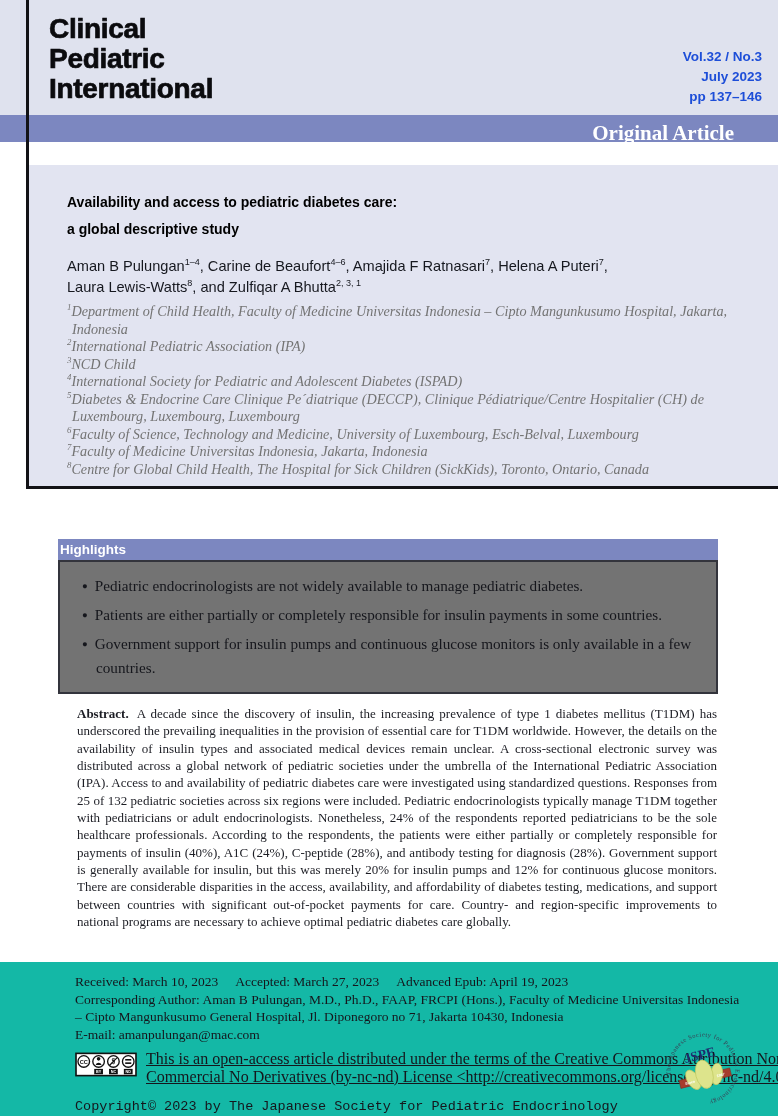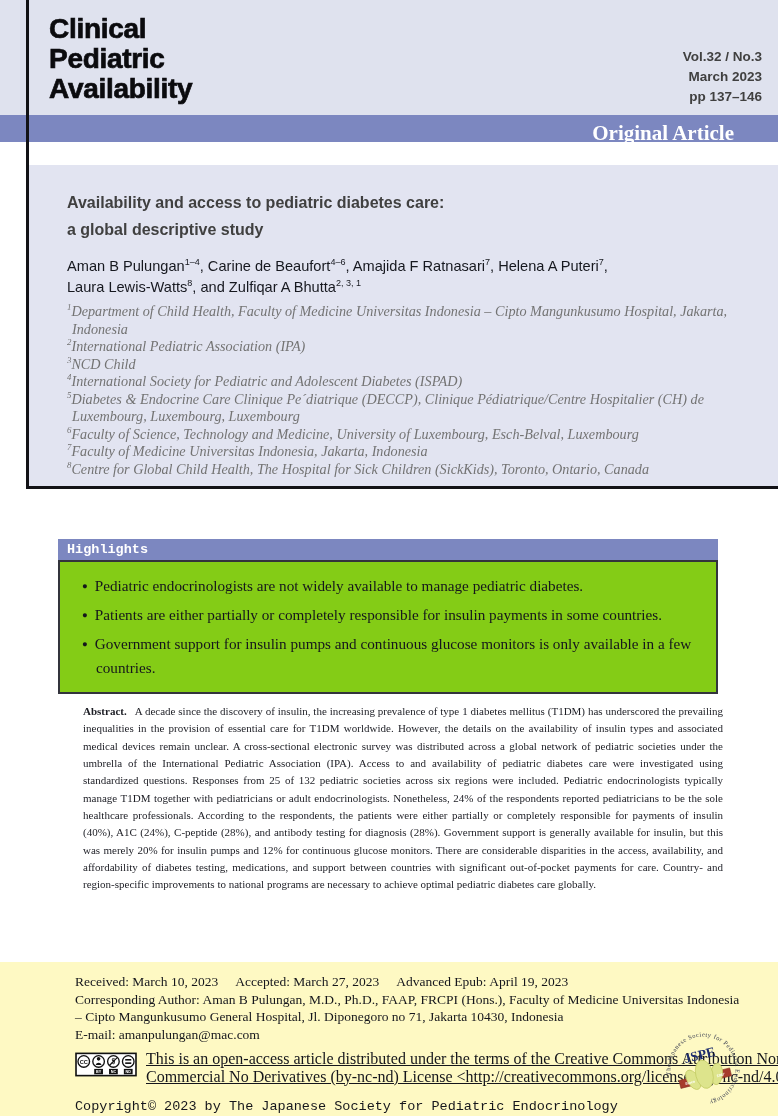--- a/index.html
+++ b/index.html
@@ -16,21 +16,21 @@
   }
   .journal-title {
     position:absolute; left:49px; top:14px;
     font-family:"Liberation Sans", sans-serif; font-weight:bold;
     font-size:28px; line-height:30px; color:#0b0b0e;
     -webkit-text-stroke:0.7px #0b0b0e; letter-spacing:-0.3px;
   }
   .issue-info {
     position:absolute; right:44px; top:47px; text-align:right;
     font-family:"Liberation Sans", sans-serif; font-weight:bold;
-    font-size:13.5px; line-height:20px; color:#404040;
+    font-size:13.5px; line-height:20px; color:#1d4ed8;
   }
   .type-band {
     position:absolute; left:0; top:115px; width:778px; height:27px;
     background:#7c87c0; text-align:right;
   }
   .type-band span {
     display:inline-block; margin-right:44px; line-height:36px;
     font-family:"Liberation Serif", serif; font-weight:bold;
     font-size:21px; color:#ffffff;
   }
@@ -39,85 +39,85 @@
     background:#121216; z-index:4;
   }
   
   .title-block {
     position:absolute; left:26px; top:165px; width:752px; height:324px;
     background:#e2e4f1; border-bottom:3px solid #121216;
     box-sizing:border-box; padding:24px 26px 0 41px; overflow:hidden;
   }
   .article-title div {
     font-family:"Liberation Sans", sans-serif; font-weight:bold;
-    font-size:16px; line-height:27px; color:#404040; white-space:nowrap;
+    font-size:14px; line-height:27px; color:#000000; white-space:nowrap;
   }
   .authors { margin-top:13px; font-family:"Liberation Sans", sans-serif;
     font-size:14.6px; line-height:21px; color:#16181f; }
   .authors div { white-space:nowrap; }
   sup { font-size:0.62em; line-height:0; vertical-align:super; }
   .affiliations {
     margin-top:5px; font-style:italic; font-size:14.2px;
     line-height:17.5px; color:#737373;
   }
   .affiliation-item { padding-left:5px; text-indent:-5px; }
   
   .highlights { position:absolute; left:58px; top:539px; width:660px; }
   .highlights-bar {
     height:21px; line-height:21px; background:#7c87c0; color:#ffffff;
-    font-family:Liberation Mono, monospace; font-weight:bold;
-    font-size:13.5px; padding-left:9px;
+    font-family:Liberation Sans, sans-serif; font-weight:bold;
+    font-size:13.5px; padding-left:2px;
   }
   .highlights-box {
-    background:#84cc16; border:2px solid #33343c;
+    background:#737373; border:2px solid #33343c;
     padding:13px 22px 9px 22px;
   }
   .highlights-box ul { margin:0; padding:0; list-style:none; }
   .highlights-box li {
     font-size:15.2px; line-height:21px; margin-bottom:5px;
     padding-left:14px; text-indent:-14px; color:#15161c;
   }
   .highlights-box li::before { content:"●"; font-size:9.5px; position:relative; top:-2px; margin-right:7px; }
   
   .abstract {
-    position:absolute; left:83px; top:692px; width:640px;
-    font-size:11px; line-height:17.35px; text-align:justify;
+    position:absolute; left:77px; top:692px; width:640px;
+    font-size:13px; line-height:17.35px; text-align:justify;
   }
   .abstract .lbl { font-weight:bold; margin-right:8px; }
   .keywords { position:absolute; left:77px; top:936px; width:640px; font-size:14.3px; }
   .keywords .lbl { font-weight:bold; margin-right:5px; }
   
   .footer {
     position:absolute; left:0; top:962px; width:778px; height:154px;
-    background:#fef9c3; box-sizing:border-box; padding:11px 0 0 75px;
+    background:#14b8a6; box-sizing:border-box; padding:11px 0 0 75px;
     font-size:13.5px; line-height:17.6px; color:#15161c;
   }
   .received-row span { margin-right:17px; }
   .corr div, .email-line { white-space:nowrap; }
   .license-row { display:flex; margin-top:7px; }
   .cc-badge { width:62px; height:25px; margin-right:9px; margin-top:2px; flex:0 0 auto; }
   .license-text { font-size:16px; line-height:17.2px;text-decoration:underline; }
   .license-text div { white-space:nowrap; }
   .copyright { margin-top:13px;font-family:Liberation Mono, monospace; }
   .jspe-logo { position:absolute; left:658px; top:1024px; width:90px; height:90px; }
 </style>
 </head>
 <body>
 
 <div class="page">
 
   <div class="header-band">
     <div class="journal-title">
       <div>Clinical</div>
       <div>Pediatric</div>
-      <div>Availability</div>
+      <div>International</div>
     </div>
     <div class="issue-info">
       <div>Vol.32 / No.3</div>
-      <div>March 2023</div>
+      <div>July 2023</div>
       <div>pp 137–146</div>
     </div>
   </div>
 
   <div class="type-band">
     <span>Original Article</span>
   </div>
 
   <div class="left-rule"></div>
 

